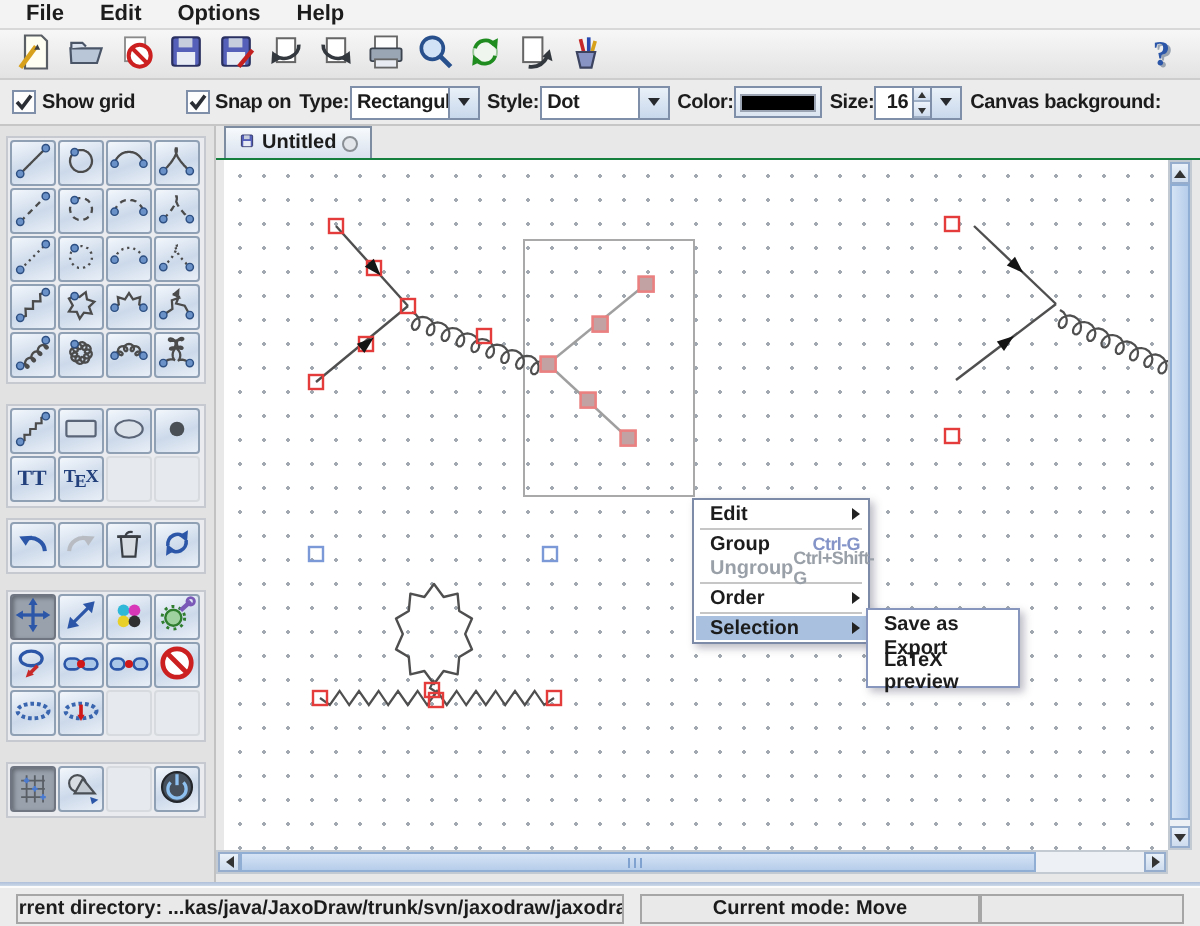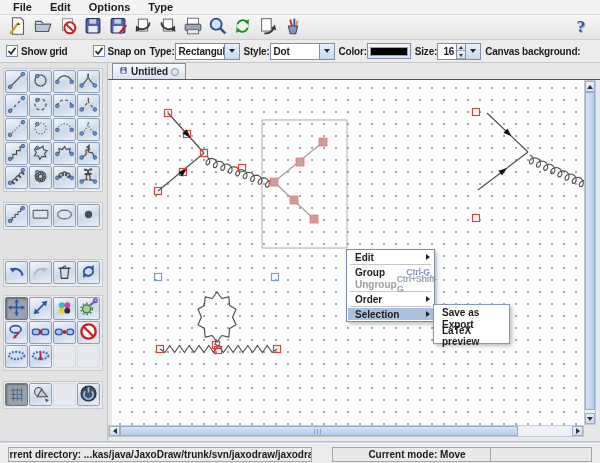--- a/index.html
+++ b/index.html
@@ -79,21 +79,21 @@
          display:flex;align-items:center;justify-content:center;font-size:10px;white-space:nowrap;overflow:hidden}
 </style>
 </head>
 <body>
 
 <div id="win">
   <div class="menubar" id="menubar">
       <span class="mi">File</span>
       <span class="mi">Edit</span>
       <span class="mi">Options</span>
-      <span class="mi">Type</span>
+      <span class="mi">Help</span>
     </div>
 
   <div class="tb1" id="toolbarMain">
       <span class="tb-btn">
         <span><svg width="22" height="22" viewBox="0 0 24 24">
             <path d="M6 3h9l3 3v15H6z" fill="#fffef2" stroke="#5a5f66" stroke-width="1.2"></path>
             <line x1="3.5" y1="20.5" x2="12" y2="9" stroke="#d8a11c" stroke-width="2.6"></line>
             <polygon points="12.8,7.8 14.3,10.8 11,10.8" fill="#3a3f46"></polygon>
           </svg></span>
       </span>
@@ -402,20 +402,36 @@
             <span class="tool">
               <span><svg width="21" height="21" viewBox="0 0 23 23">
                   <ellipse cx="11.5" cy="11.5" rx="7.5" ry="4.8" fill="#dde3ea" stroke="#5a6578" stroke-width="1.2"></ellipse>
                 </svg></span>
             </span>
             <span class="tool">
               <span><svg width="21" height="21" viewBox="0 0 23 23">
                   <circle cx="11.5" cy="11.5" r="4" fill="#4a4f55"></circle>
                 </svg></span>
             </span>
+          </div>
+          <div class="trow">
+            <span class="tool">
+              <span><svg width="21" height="21" viewBox="0 0 23 23">
+                  <text x="3" y="16" font-family="Liberation Serif,serif" font-size="12" font-weight="bold" fill="#23407c">TT</text>
+                </svg></span>
+            </span>
+            <span class="tool">
+              <span><svg width="21" height="21" viewBox="0 0 23 23">
+                  <text x="2" y="14" font-family="Liberation Serif,serif" font-size="10" font-weight="bold" fill="#23407c">T</text>
+                  <text x="8" y="17" font-family="Liberation Serif,serif" font-size="10" font-weight="bold" fill="#23407c">E</text>
+                  <text x="14" y="14" font-family="Liberation Serif,serif" font-size="10" font-weight="bold" fill="#23407c">X</text>
+                </svg></span>
+            </span>
+            <span class="tool empty"></span>
+            <span class="tool empty"></span>
           </div>
         </div>
         <div class="tgroup" style="top:196px">
           <div class="trow">
             <span class="tool">
               <span><svg width="21" height="21" viewBox="0 0 23 23">
                   <path d="M18 16 A7.5 7.5 0 0 0 7.5 9.5" fill="none" stroke="#2c57a8" stroke-width="2.2"></path>
                   <polygon points="4,8 11,7.5 7.5,13" fill="#2c57a8"></polygon>
                 </svg></span>
             </span>
@@ -665,16 +681,16 @@
             <span>LaTeX preview</span>
           </div>
         </div>
     </div>
   </div>
 
   <div class="split"></div>
 
   <div class="status">
     <div class="scell" style="left:8px;width:304px">Current directory: ...kas/java/JaxoDraw/trunk/svn/jaxodraw/jaxodraw/</div>
-    <div class="scell" style="left:332px;width:170px">Current mode: Move</div>
+    <div class="scell" style="left:320px;width:170px">Current mode: Move</div>
     <div class="scell" style="left:490px;width:102px"></div>
   </div>
 </div>
 
 </body></html>

